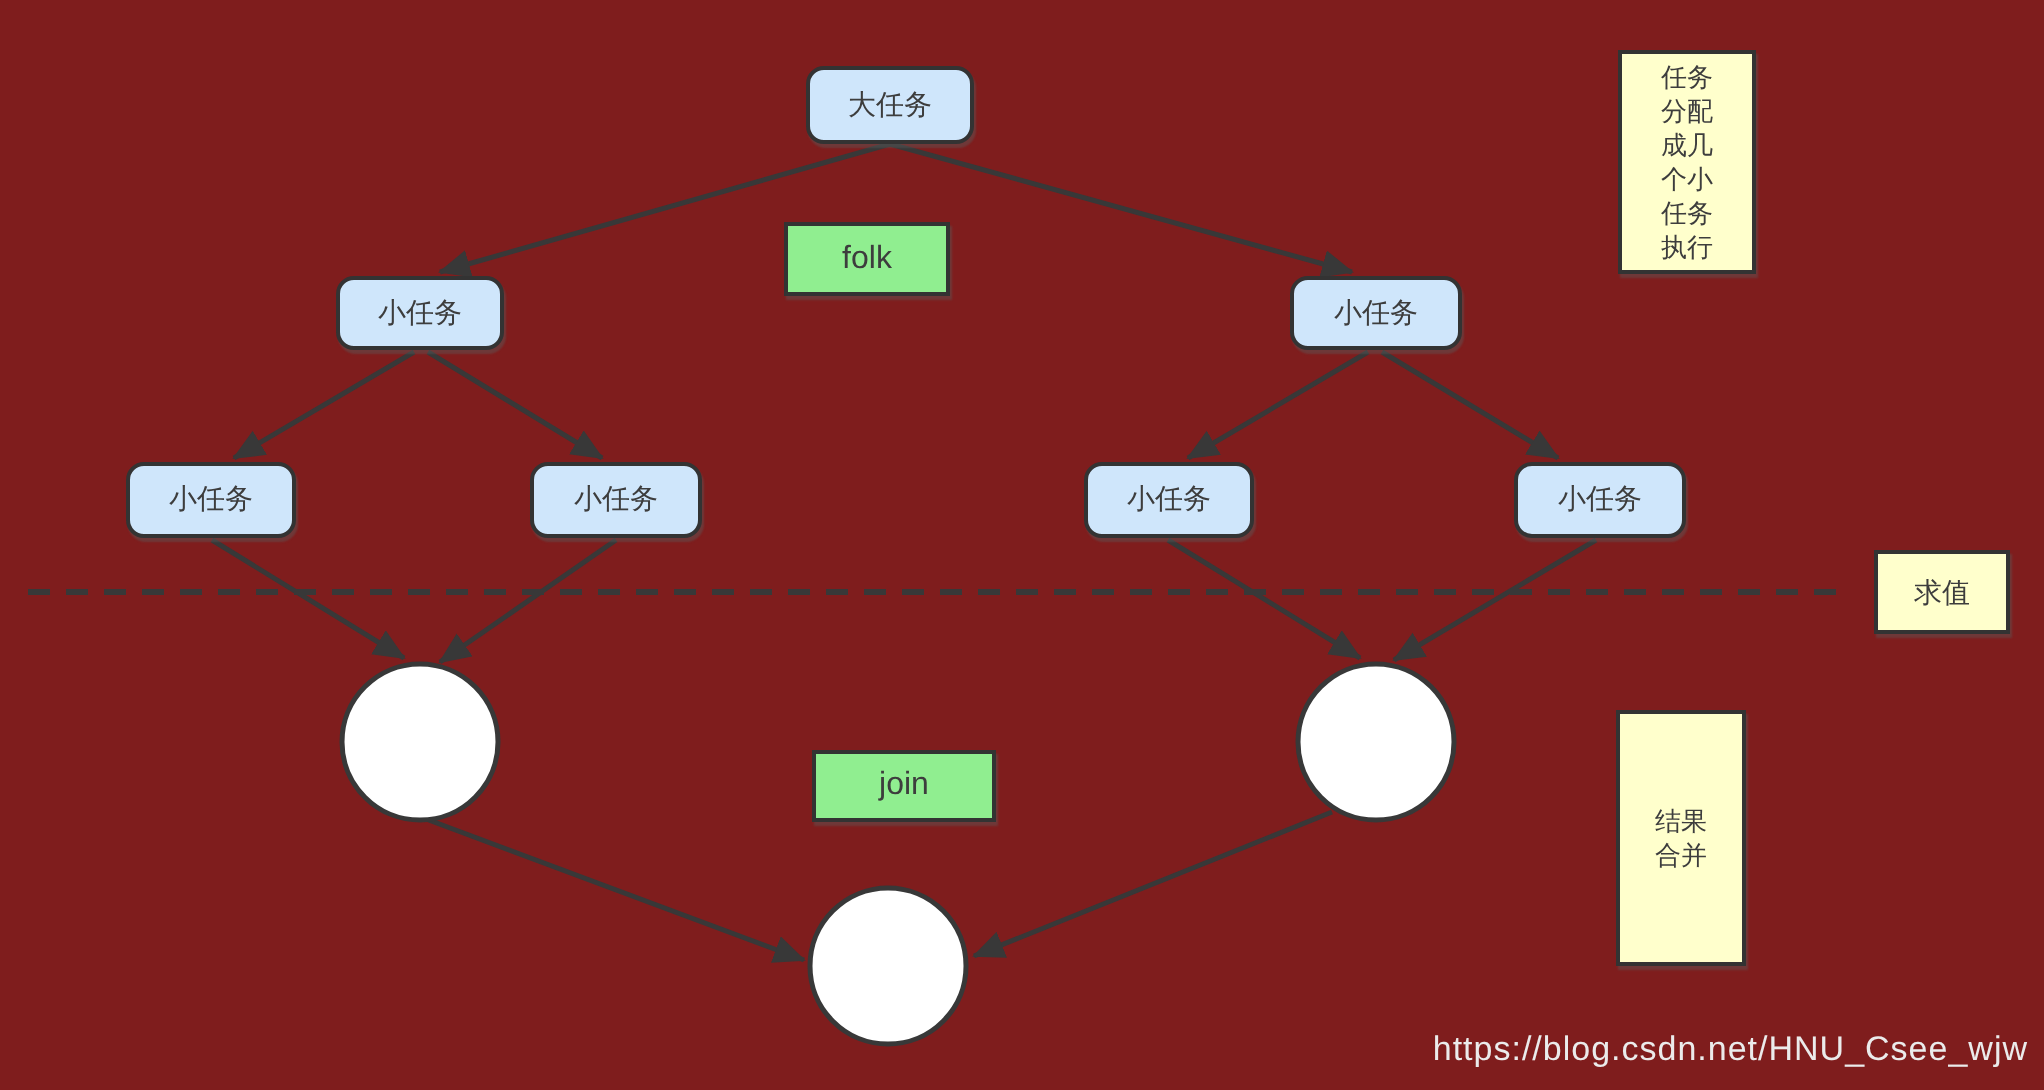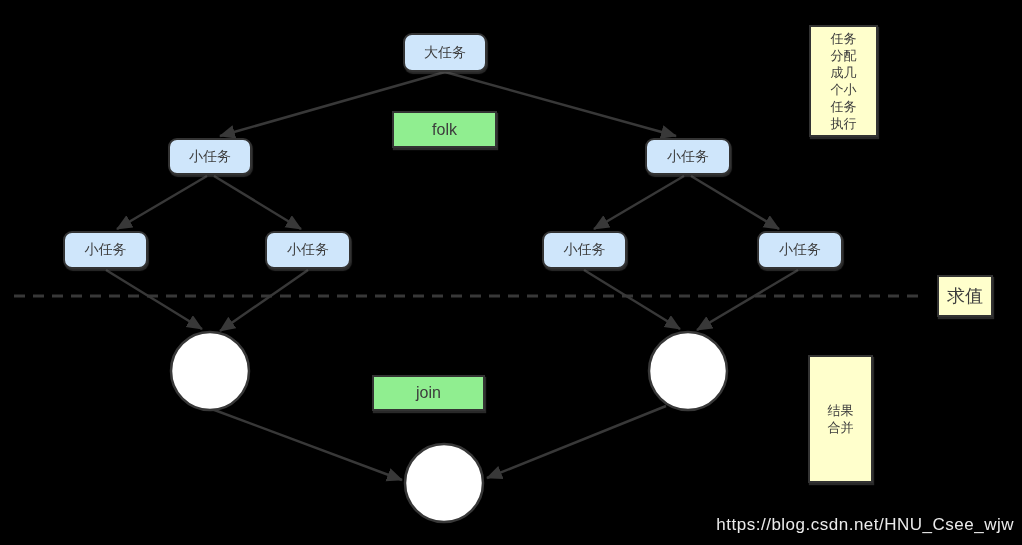--- a/index.html
+++ b/index.html
@@ -1,19 +1,19 @@
 <!DOCTYPE html>
 <html><head>
 <meta charset="utf-8">
 <style>
   html,body{margin:0;padding:0;background:#ffffff;}
   #stage{
     position:relative;
     width:1022px;height:545px;
-    background:#000000;
+    background:#7f1d1d;
     overflow:hidden;
     font-family:"Liberation Sans","DejaVu Sans",sans-serif;
   }
   #edges{position:absolute;left:0;top:0;width:1022px;height:545px;}
   .node{
     position:absolute;
     display:flex;align-items:center;justify-content:center;
     box-sizing:border-box;
     color:#3d3d3d;
     text-align:center;
@@ -88,31 +88,31 @@
   <div class="node task" style="left:645px;top:138px;width:86px;height:37px;">小任务</div>
 
   <div class="node task" style="left:63px;top:231px;width:85px;height:38px;">小任务</div>
 
   <div class="node task" style="left:265px;top:231px;width:86px;height:38px;">小任务</div>
 
   <div class="node task" style="left:542px;top:231px;width:85px;height:38px;">小任务</div>
 
   <div class="node task" style="left:757px;top:231px;width:86px;height:38px;">小任务</div>
 
-  <div class="node action" style="left:392px;top:111px;width:105px;height:37px;">folk</div>
+  <div class="node action" style="left:392px;top:111px;width:83px;height:37px;">folk</div>
 
-  <div class="node action" style="left:372px;top:375px;width:113px;height:36px;">join</div>
+  <div class="node action" style="left:406px;top:375px;width:92px;height:36px;">join</div>
 
   <div class="node note" style="left:809px;top:25px;width:69px;height:112px;">任务
 分配
 成几
 个小
 任务
 执行</div>
 
-  <div class="node note" style="left:937px;top:275px;width:56px;height:42px;font-size:18px;">求值</div>
+  <div class="node note" style="left:937px;top:275px;width:68px;height:42px;font-size:14px;">求值</div>
 
   <div class="node note" style="left:808px;top:355px;width:65px;height:128px;">结果
 合并</div>
 
   <div class="watermark">https://blog.csdn.net/HNU_Csee_wjw</div>
 
 </div>
 
 </body></html>

